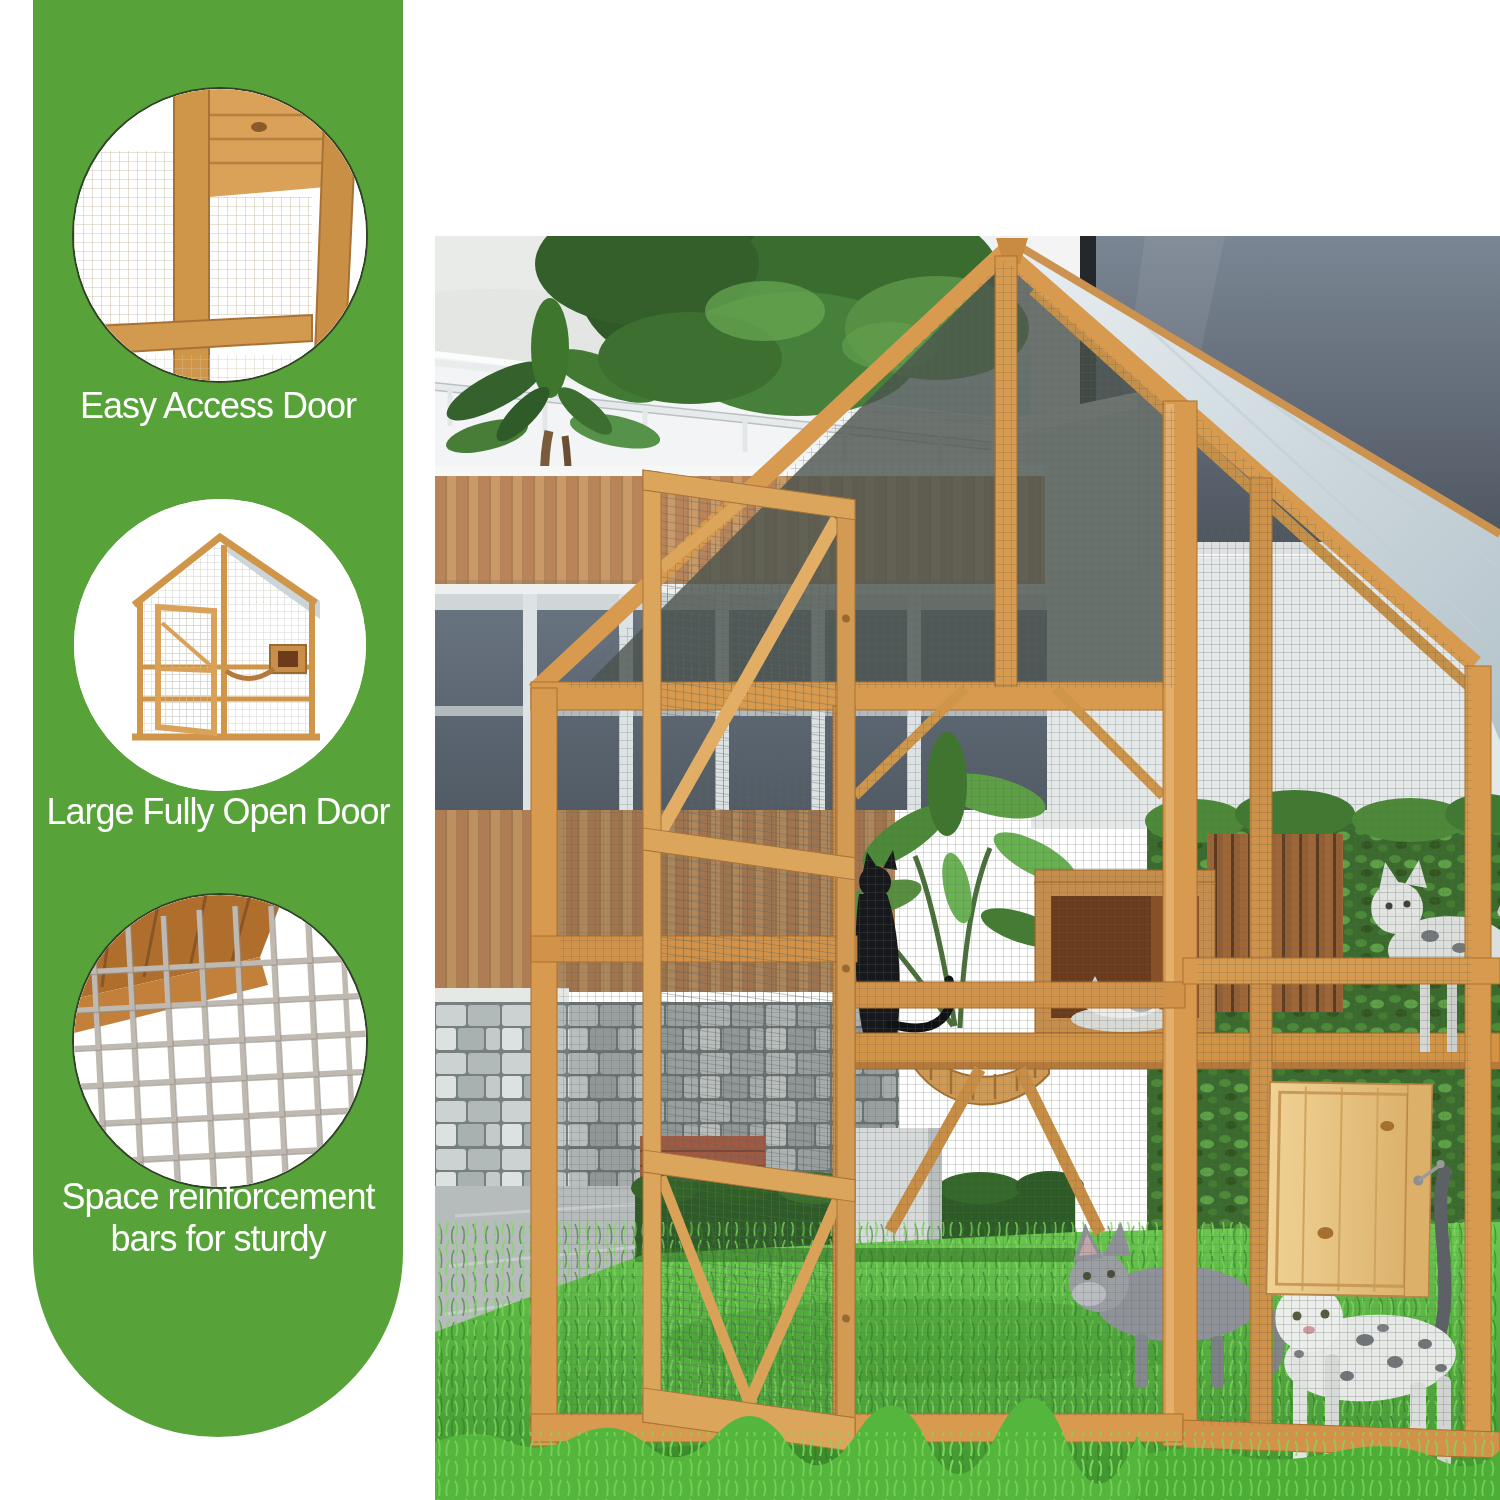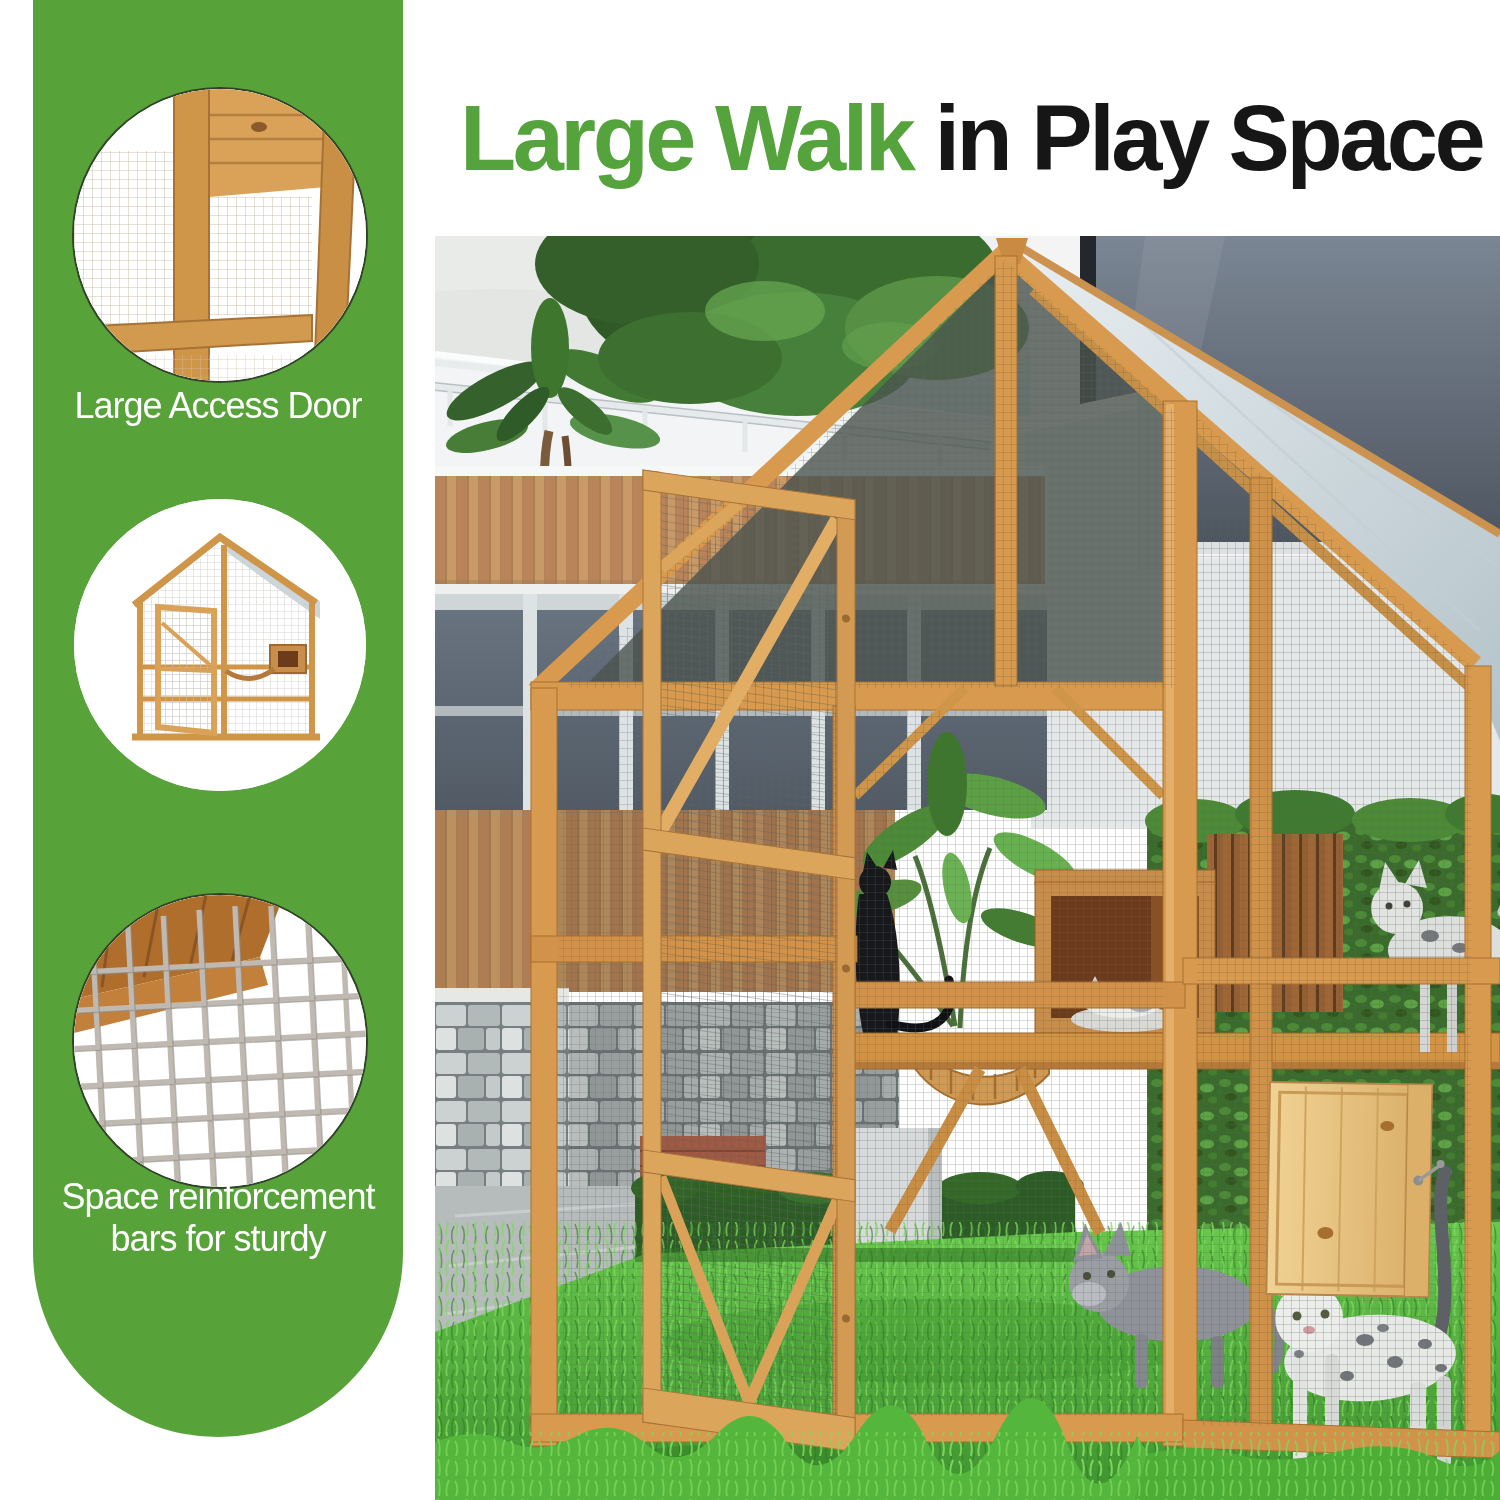--- a/index.html
+++ b/index.html
@@ -66,21 +66,21 @@
         </g>
         <rect x="135" y="108" width="103" height="118" fill="url(#fm1)"></rect>
         <g>
           <rect x="100" y="0" width="35" height="292" fill="#cf9549" stroke="#a87236" stroke-width="2"></rect>
           <polygon points="250,28 282,38 270,292 240,292" fill="#c98f45" stroke="#a87236" stroke-width="2"></polygon>
           <polygon points="0,238 238,226 238,252 0,266" fill="#d29a4e" stroke="#a87236" stroke-width="2"></polygon>
         </g>
         <rect x="0" y="266" width="240" height="26" fill="url(#fm1)" opacity=".7"></rect>
       </svg>
     </div>
-    <div class="feature-label l1">Large Access Door</div>
+    <div class="feature-label l1">Easy Access Door</div>
 
     <div class="feature-circle c2">
       <svg viewBox="0 0 292 292">
         <defs>
           <pattern id="fm2" width="7" height="7" patternUnits="userSpaceOnUse">
             <path d="M7 0H0V7" fill="none" stroke="#cdccc6" stroke-width="0.9"></path>
           </pattern>
         </defs>
         <rect width="292" height="292" fill="#ffffff"></rect>
         <g>
@@ -95,20 +95,21 @@
           <path d="M152,172 Q176,188 200,170" stroke="#b5793c" stroke-width="5" fill="none"></path>
           <path d="M58,238 H246" stroke="#cf9549" stroke-width="7" fill="none"></path>
           <g>
             <polygon points="84,108 140,112 140,234 84,228" fill="url(#fm2)"></polygon>
             <polygon points="84,108 140,112 140,234 84,228" fill="none" stroke="#d9a258" stroke-width="6"></polygon>
             <path d="M86,170 L138,172 M88,124 L136,166" stroke="#d9a258" stroke-width="4" fill="none"></path>
           </g>
         </g>
       </svg>
     </div>
+    <div class="feature-label l2">Large Fully Open Door</div>
 
     <div class="feature-circle ring c3">
       <svg viewBox="0 0 292 292">
         <rect width="292" height="292" fill="#ffffff"></rect>
         <g>
           <polygon points="0,0 210,0 186,62 0,104" fill="#b06e2d"></polygon>
           <path d="M40,0 L28,92 M86,0 L70,82 M132,0 L116,72 M176,0 L158,66" stroke="#8a5526" stroke-width="3" fill="none"></path>
           <polygon points="0,104 186,62 194,90 0,138" fill="#c2803a"></polygon>
         </g>
         <g transform="rotate(-3 146 146)" stroke="#bfb9b1" stroke-width="5.5">
@@ -117,21 +118,20 @@
         </g>
         <g transform="rotate(-3 146 146)" stroke="#8f8a84" stroke-width="1.4" opacity=".6">
           <path d="M27,30 V292 M63,24 V292 M99,18 V292 M135,14 V292 M171,12 V292 M207,14 V292 M243,20 V292" fill="none"></path>
           <path d="M0,73 H292 M0,111 H292 M0,149 H292 M0,187 H292 M0,225 H292 M0,263 H292" fill="none"></path>
         </g>
       </svg>
     </div>
     <div class="feature-label l3">Space reinforcement bars for sturdy</div>
   </div>
 
-  <h1 class="title"><span class="t-green">Large Walk</span><span class="t-black"> in Play Space</span></h1>
 
   <div class="photo">
     <svg width="1065" height="1264" viewBox="0 0 1065 1264">
       <defs>
         <linearGradient id="skyG" x1="0" y1="0" x2="0" y2="1">
           <stop offset="0" stop-color="#eef2f3"></stop>
             <stop offset=".5" stop-color="#cfe3ea"></stop>
             <stop offset="1" stop-color="#bdd9e3"></stop>
         </linearGradient>
         <linearGradient id="winG" x1="0" y1="0" x2="0" y2="1">

